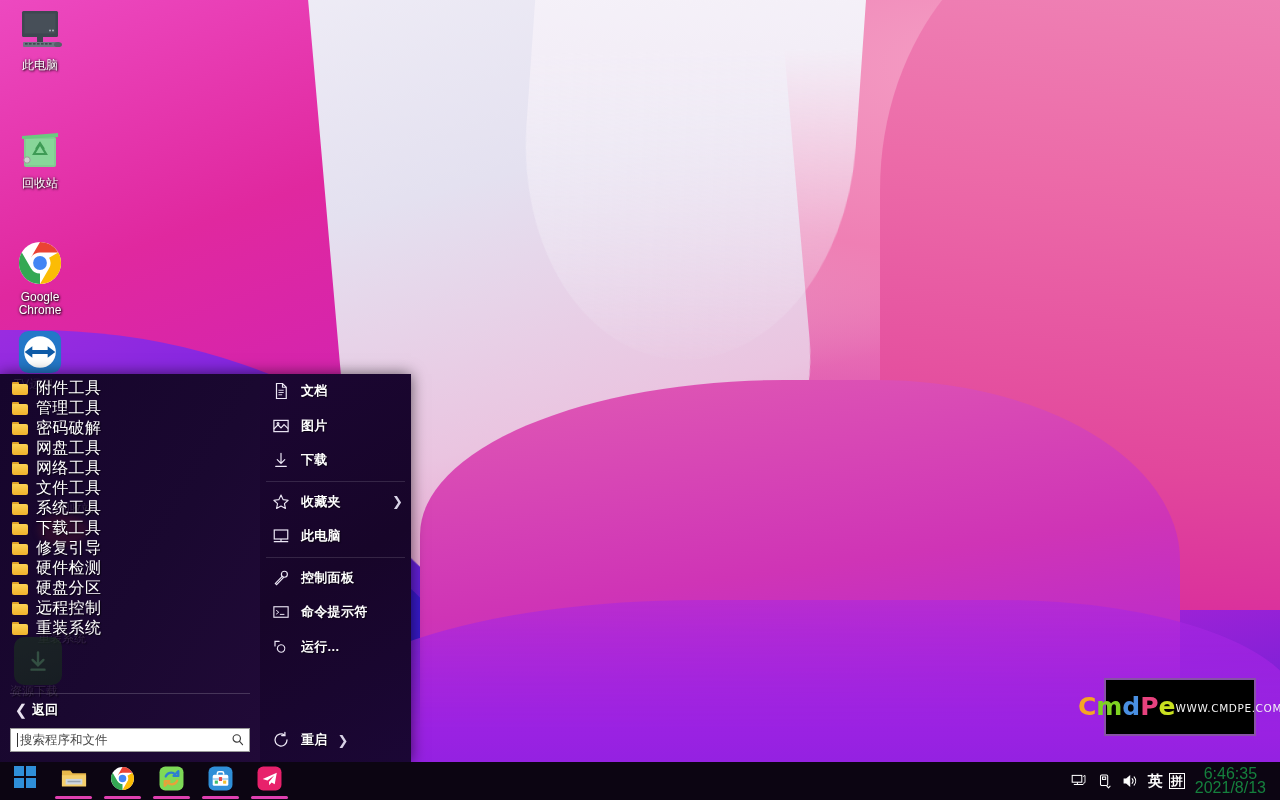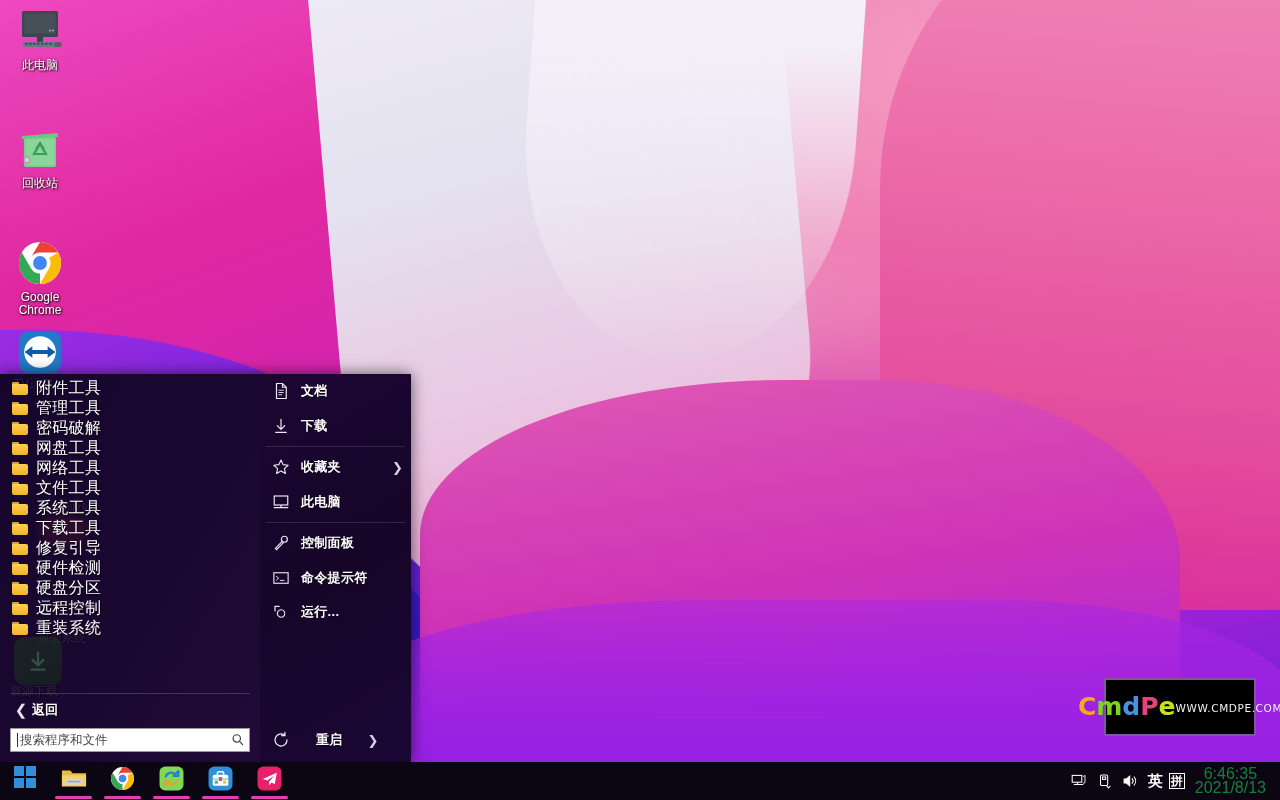--- a/index.html
+++ b/index.html
@@ -146,21 +146,21 @@
     display:flex; align-items:center; height:34.5px; padding:0 8px 0 12px; cursor:default;
   }
   .rt-ico { width:18px; height:18px; margin-right:11px; flex:none; color:#ece7f5; }
   .rt-txt {
     color:#fff; font-size:13px; font-weight:bold; flex:1; letter-spacing:.3px;
     text-shadow:1px 1px 1px rgba(0,0,0,.6);
   }
   .rt-chev { color:#d8d2e6; font-size:13px; }
   .rt-divider { height:1px; background:rgba(255,255,255,.13); margin:3px 6px; }
   .rt-spacer { flex:1; }
-  .rt-bottom { display:flex; align-items:center; height:32px; padding-left:12px; cursor:default; margin-bottom:6px;gap:15px; }
+  .rt-bottom { display:flex; align-items:center; height:32px; padding-left:12px; cursor:default; margin-bottom:6px; }
   .rt-bottom .rt-txt { flex:none; margin-right:10px; }
 
   
   .cmdpe {
     position:absolute; left:1104px; top:678px; width:152px; height:58px;
     background:#000; border:2px solid rgba(180,110,220,.75);
     display:flex; flex-direction:row; align-items:center; justify-content:center;
   }
   .cmdpe-word { font-size:25px; font-weight:bold; letter-spacing:0px; line-height:26px;
     font-family:"DejaVu Sans",sans-serif; }
@@ -371,20 +371,28 @@
 
       <div class="rt-item">
         <svg class="rt-ico" viewBox="0 0 24 24" fill="none" stroke="#ece7f5" stroke-width="1.6">
           <path d="M6 2 h8 l5 5 v15 H6 Z"></path>
             <path d="M14 2 v5 h5"></path>
           <path d="M8.6 11 h7 M8.6 14 h7 M8.6 17 h5" stroke-width="1.2"></path>
         </svg>
         <span class="rt-txt">文档</span>
       </div>
 
+      <div class="rt-item">
+        <svg class="rt-ico" viewBox="0 0 24 24" fill="none" stroke="#ece7f5" stroke-width="1.6">
+          <rect x="2.5" y="4.5" width="19" height="15"></rect>
+          <path d="M2.5 16 L8 10.5 L12 14.5 L16 10 L21.5 15.5"></path>
+          <circle cx="8" cy="8.6" r="1.2"></circle>
+        </svg>
+        <span class="rt-txt">图片</span>
+      </div>
 
       <div class="rt-item">
         <svg class="rt-ico" viewBox="0 0 24 24" fill="none" stroke="#ece7f5" stroke-width="1.6" stroke-linecap="round">
           <path d="M12 3 v13 M7 11.5 l5 5 5-5 M5 20.5 h14"></path>
         </svg>
         <span class="rt-txt">下载</span>
       </div>
 
       <div class="rt-divider"></div>
 

